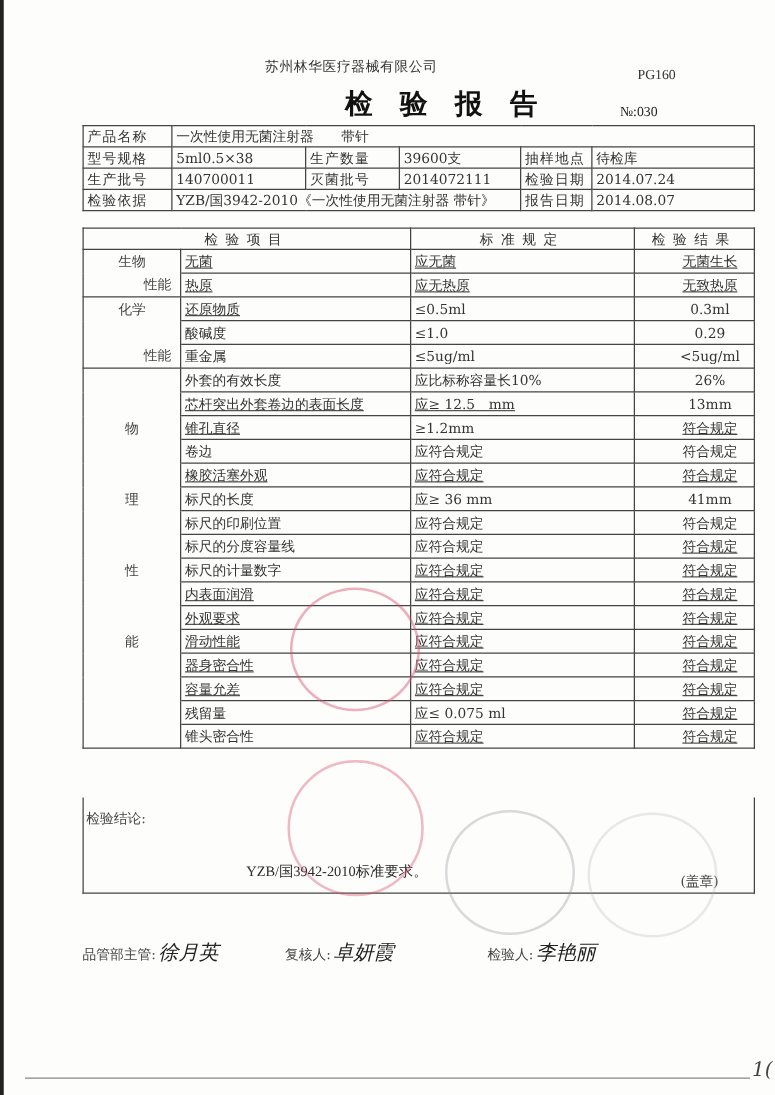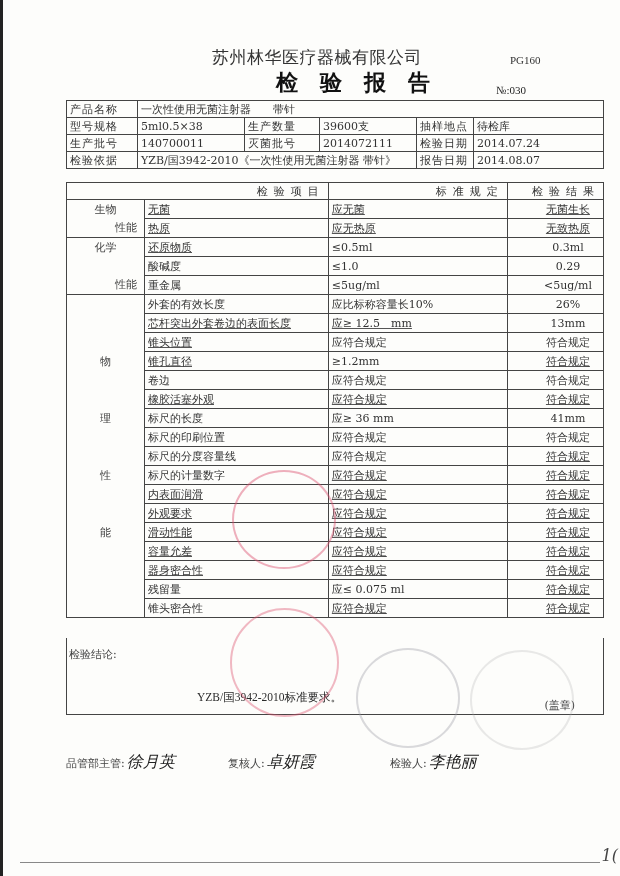--- a/index.html
+++ b/index.html
@@ -3,38 +3,38 @@
 <meta charset="utf-8">
 <style>
   html, body { margin: 0; padding: 0; }
   body {
     width: 620px; height: 876px; position: relative; overflow: hidden;
     background: #fdfdfb;
     font-family: "DejaVu Serif", "Liberation Serif", serif;
     color: #2a2a2a;
   }
   .left-bar { position: absolute; left: 0; top: 0; width: 3px; height: 876px; background: #222; }
-  .company { position: absolute; left: 212px; top: 46px; font-size: 17px; letter-spacing: 0.5px; color: #333; }
+  .company { position: absolute; left: 212px; top: 46px; font-size: 11px; letter-spacing: 0.5px; color: #333; }
   .code { position: absolute; left: 510px; top: 54px; font-size: 11px; color: #333; font-family: "Liberation Serif", serif; }
   .title { position: absolute; left: 232px; top: 68px; font-size: 22px; font-weight: bold; letter-spacing: 22px; color: #111; font-family: "DejaVu Sans", sans-serif; margin-left: 44px; }
   .number { position: absolute; left: 496px; top: 84px; font-size: 11px; font-weight: normal; color: #222; font-family: "Liberation Serif", serif; }
 
   table.info, table.tests { position: absolute; border-collapse: collapse; font-size: 11px; color: #333; }
   table.info { left: 66px; top: 100px; width: 538px; }
   table.info td { border: 1px solid #444; height: 16px; padding: 0 3px; white-space: nowrap; }
   table.info td.lbl { letter-spacing: 1px; }
   table.info td.c { }
 
   table.tests { left: 66px; top: 182px; width: 538px; }
   table.tests td { border: 1px solid #444; height: 18px; padding: 0 3px; white-space: nowrap; font-size: 11px; }
   table.tests td.cat { border-top: none; border-bottom: none; text-align: center; width: 30px; color: #444; }
   table.tests td.cat.first { border-top: 1px solid #444; }
   table.tests td.cat.last { border-bottom: 1px solid #444; padding-left: 44px; }
   table.tests td.res { text-align: center; padding-left: 28px; }
-  table.tests tr.head td { text-align: right; letter-spacing: 6px; height: 16px; }
+  table.tests tr.head td { text-align: center; letter-spacing: 6px; height: 16px; }
   .u { text-decoration: underline; text-decoration-color: #555; }
 
   .conclusion { position: absolute; left: 66px; top: 638px; width: 536px; height: 76px; border: 1px solid #444; border-top: none; font-size: 11px; }
   .conc-label { position: absolute; left: 2px; top: 9px; color: #444; }
   .conc-line1 { position: absolute; left: 64px; top: 36px; font-size: 11.5px; }
   .conc-line2 { position: absolute; left: 130px; top: 52px; font-size: 11.5px; font-family: "Liberation Serif", serif; }
   .seal-label { position: absolute; right: 28px; top: 60px; font-size: 11px; color: #444; }
 
   .stamp { position: absolute; border-radius: 50%; pointer-events: none; }
   .stamp-red1 { left: 232px; top: 470px; width: 100px; height: 95px; border: 2px solid rgba(220,80,110,0.45); }
@@ -135,26 +135,20 @@
     <td>应比标称容量长10%</td>
     <td class="res">26%</td>
   </tr>
   <tr>
     <td class="cat"></td>
     <td class="u">芯杆突出外套卷边的表面长度</td>
     <td class="u">应≥ 12.5　mm</td>
     <td class="res">13mm</td>
   </tr>
   <tr>
-    <td class="cat"></td>
-    <td class="u">锥头位置</td>
-    <td>应符合规定</td>
-    <td class="res">符合规定</td>
-  </tr>
-  <tr>
     <td class="cat">物</td>
     <td class="u">锥孔直径</td>
     <td>≥1.2mm</td>
     <td class="res u">符合规定</td>
   </tr>
   <tr>
     <td class="cat"></td>
     <td>卷边</td>
     <td>应符合规定</td>
     <td class="res">符合规定</td>
@@ -202,27 +196,27 @@
     <td class="res u">符合规定</td>
   </tr>
   <tr>
     <td class="cat">能</td>
     <td class="u">滑动性能</td>
     <td class="u">应符合规定</td>
     <td class="res u">符合规定</td>
   </tr>
   <tr>
     <td class="cat"></td>
+    <td class="u">器身密合性</td>
+    <td class="u">应符合规定</td>
+    <td class="res u">符合规定</td>
+  </tr>
+  <tr>
+    <td class="cat"></td>
     <td class="u">容量允差</td>
-    <td class="u">应符合规定</td>
-    <td class="res u">符合规定</td>
-  </tr>
-  <tr>
-    <td class="cat"></td>
-    <td class="u">器身密合性</td>
     <td class="u">应符合规定</td>
     <td class="res u">符合规定</td>
   </tr>
   <tr>
     <td class="cat"></td>
     <td>残留量</td>
     <td>应≤ 0.075 ml</td>
     <td class="res u">符合规定</td>
   </tr>
   <tr>

